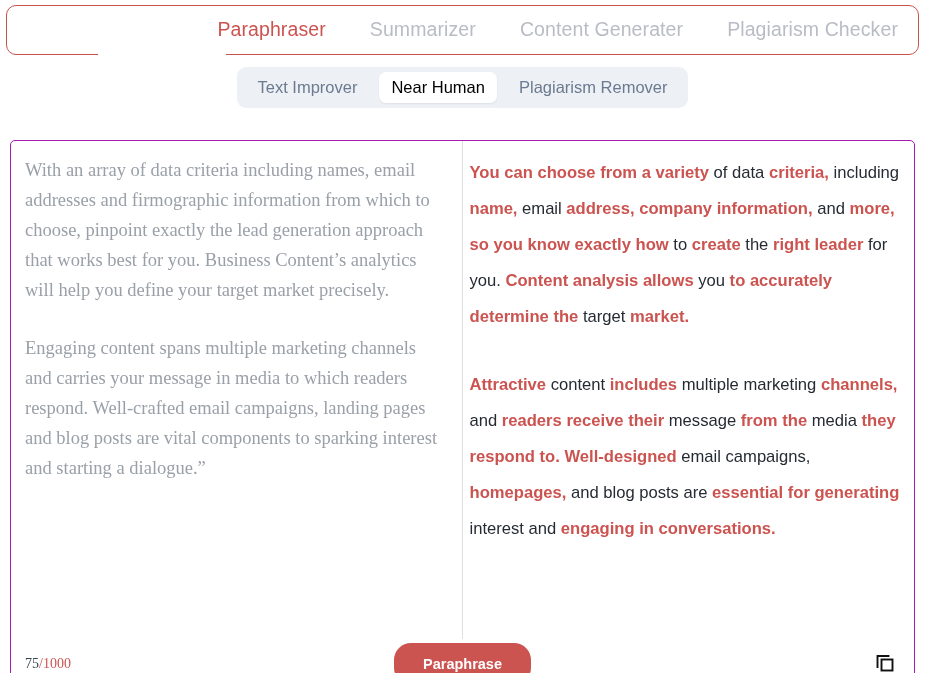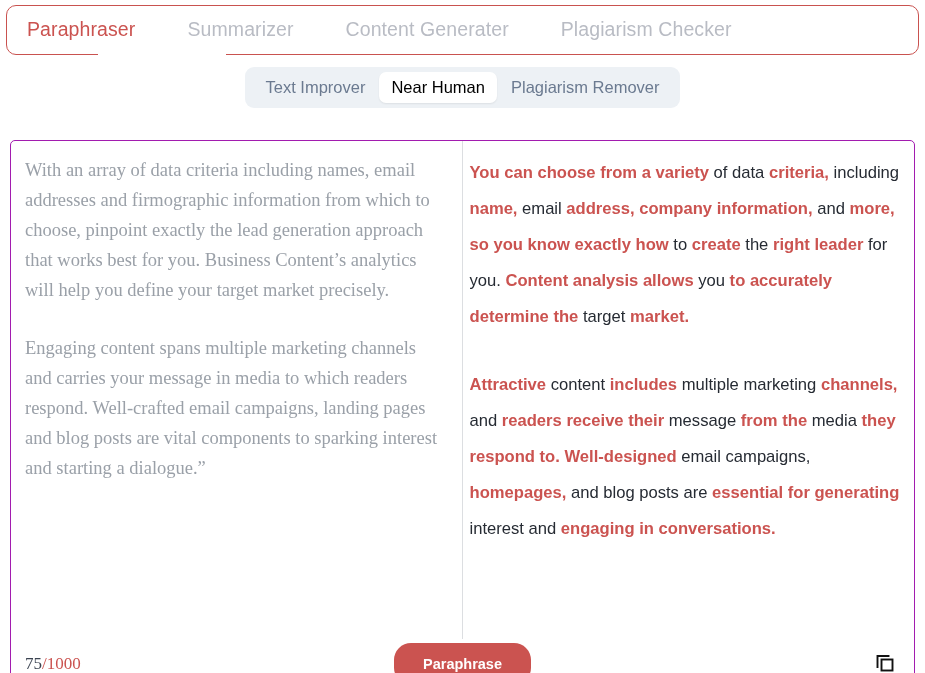--- a/index.html
+++ b/index.html
@@ -16,22 +16,22 @@
     margin: 5px 6px 0 6px;
     height: 50px;
   }
   .tabbar {
     position: absolute;
     inset: 0;
     border: 1.2px solid #c9524f;
     border-radius: 10px;
     display: flex;
     align-items: center;
-    justify-content: flex-start;
-    gap: 12px;
+    justify-content: flex-end;
+    gap: 4px;
   }
   .tab {
     font-size: 19.5px;
     color: #b9bcc4;
     padding: 0 20px;
     line-height: 1;
     letter-spacing: 0.1px;
     background: transparent;
     border: none;
     font-family: "Liberation Sans", sans-serif;
@@ -54,21 +54,21 @@
     display: flex;
     justify-content: center;
     margin-top: 12px;
   }
   .subtabs {
     display: inline-flex;
     align-items: center;
     background: #edf1f5;
     border-radius: 9px;
     padding: 5px 8px;
-    gap: 2px;
+    gap: 10px;
   }
   .subtab {
     font-size: 16.5px;
     color: #6b7a90;
     padding: 6px 12px;
     border: none;
     background: transparent;
     border-radius: 7px;
     font-family: "Liberation Sans", sans-serif;
     cursor: pointer;
@@ -136,21 +136,21 @@
   .footer {
     position: absolute;
     left: 0; right: 0; bottom: 0;
     height: 52px;
     display: flex;
     align-items: center;
     padding: 0 14px;
   }
   .counter {
     font-family: "Liberation Serif", serif;
-    font-size: 17px;
+    font-size: 14px;
     color: #3b4351;
     white-space: nowrap;
   }
   .counter .limit { color: #cb5350; }
 
   .cta-wrap {
     position: absolute;
     left: 0; right: 0;
     display: flex;
     justify-content: center;

